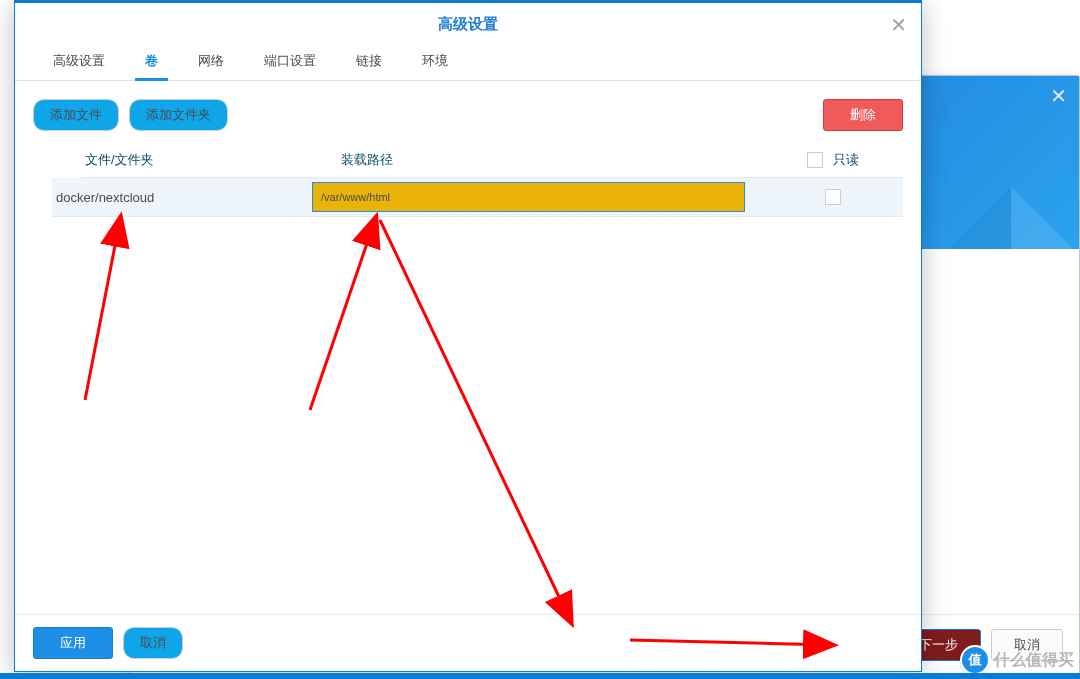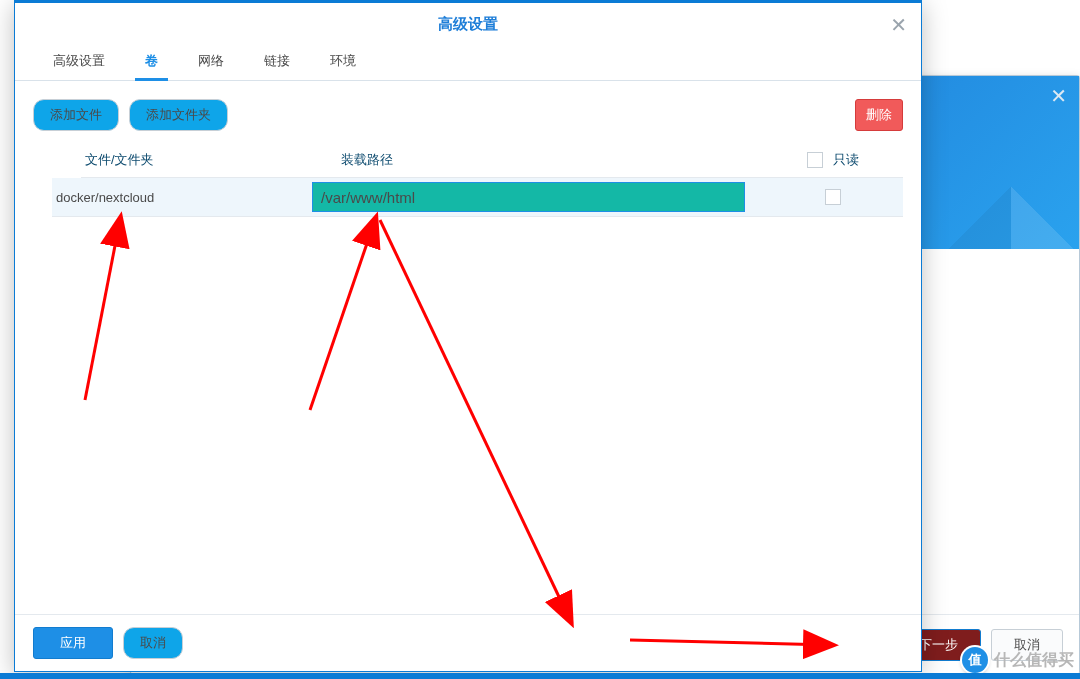--- a/index.html
+++ b/index.html
@@ -84,21 +84,21 @@
 
   .modal-body { flex: 1; padding: 18px 18px 0 18px; position: relative; }
 
   .toolbar { display: flex; gap: 10px; margin-bottom: 14px; }
   .btn {
     background: #0ea5e9; border: 1px solid #c7cfd6; color: #4a4a4a;
     padding: 6px 16px; border-radius: 11px; font-size: 13px; cursor: pointer;
   }
   .btn-danger {
     background: #f15a5a; border: 1px solid #d53b3b; color: #fff;
-    padding: 6px 10px; border-radius: 3px; font-size: 13px; cursor: pointer;
+    padding: 6px 26px; border-radius: 3px; font-size: 13px; cursor: pointer;
     margin-left: auto;
   }
 
   .grid-header {
     display: flex; align-items: center;
     border-bottom: 1px solid #e4e9ee;
     padding: 6px 0 8px 0;
     color: #0c4a6e; font-size: 13px; margin-left: 48px;
   }
   .col-folder { flex: 0 0 260px; padding-left: 4px; }
@@ -109,22 +109,22 @@
     display: flex; align-items: center;
     background: #eef6fc;
     padding: 4px 0; min-height: 36px;
     border-bottom: 1px solid #e4e9ee;
     margin-left: 19px;
   }
   .grid-row .col-folder { color: #4a4a4a; font-size: 13px; }
   .path-input {
     width: 96%; height: 30px;
     border: 1px solid #1e8fe6; outline: none;
-    padding: 0 8px; font-size: 15px; color: #4a4a4a;
-    background: #14b8a6;
+    padding: 0 8px; font-size: 11px; color: #4a4a4a;
+    background: #eab308;
   }
   .checkbox {
     width: 16px; height: 16px; border: 1px solid #c7cfd6; background: #fff;
     display: inline-block;
   }
 
   .modal-footer {
     border-top: 1px solid #e4e9ee;
     padding: 12px 18px; display: flex; gap: 10px;
   }
@@ -173,20 +173,21 @@
 <div class="modal">
   <div class="modal-title">
     <span>高级设置</span>
     <span class="modal-close">✕</span>
   </div>
 
   <div class="tabs">
     <div class="tab">高级设置</div>
     <div class="tab active">卷</div>
     <div class="tab">网络</div>
+    <div class="tab">端口设置</div>
     <div class="tab">链接</div>
     <div class="tab">环境</div>
   </div>
 
   <div class="modal-body">
     <div class="toolbar">
       <button class="btn">添加文件</button>
       <button class="btn">添加文件夹</button>
       <button class="btn-danger">删除</button>
     </div>

